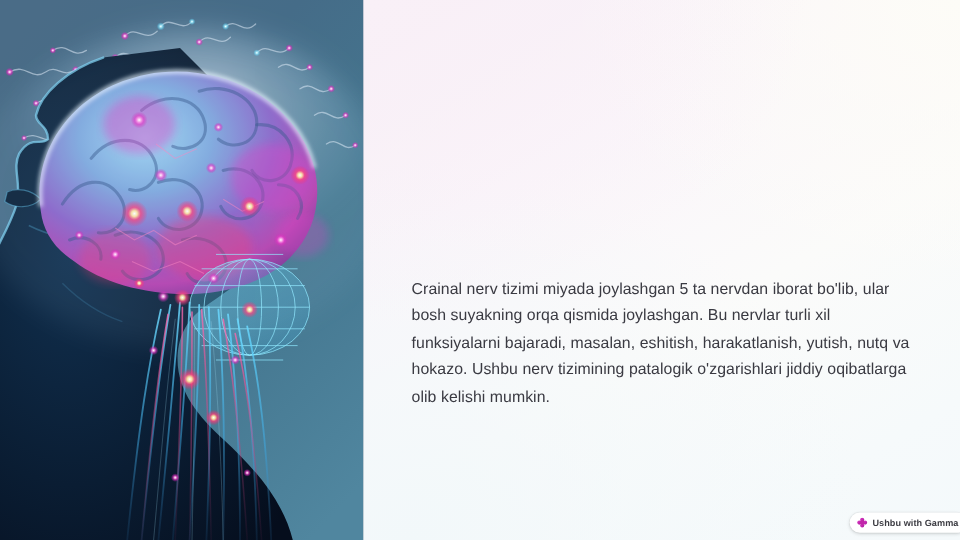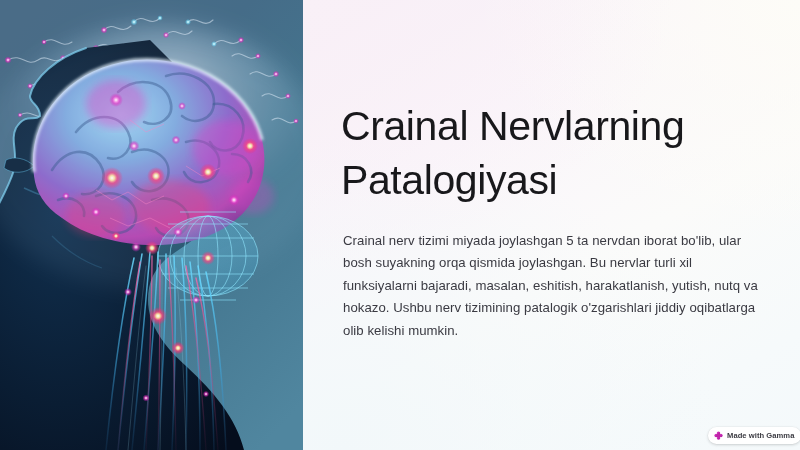--- a/index.html
+++ b/index.html
@@ -342,35 +342,34 @@
           <circle cx="116" cy="236" r="4.5" fill="url(#nodeGlow)"></circle>
         </g>
 
         <ellipse cx="150" cy="160" rx="175" ry="130" fill="#bfe6ff" opacity="0.07" filter="url(#blurLg)"></ellipse>
       </g>
     </svg>
   </div>
 
   <div class="content-panel">
     <div class="content-inner">
-      <h1 class="title">Crainal Nervlarning Patalogiyasi</h1>
       <p class="body-text">Crainal nerv tizimi miyada joylashgan 5 ta nervdan iborat bo'lib, ular bosh suyakning orqa qismida joylashgan. Bu nervlar turli xil funksiyalarni bajaradi, masalan, eshitish, harakatlanish, yutish, nutq va hokazo. Ushbu nerv tizimining patalogik o'zgarishlari jiddiy oqibatlarga olib kelishi mumkin.</p>
     </div>
   </div>
 
   <div class="gamma-badge">
     <svg class="gamma-icon" viewBox="0 0 24 24">
       <defs>
         <linearGradient id="gmGrad" x1="0" y1="0" x2="1" y2="1">
           <stop offset="0%" stop-color="#e040c8"></stop>
           <stop offset="100%" stop-color="#a8129a"></stop>
         </linearGradient>
       </defs>
       <circle cx="12" cy="5.6" r="4.6" fill="url(#gmGrad)"></circle>
       <circle cx="18.4" cy="12" r="4.6" fill="url(#gmGrad)"></circle>
       <circle cx="12" cy="18.4" r="4.6" fill="url(#gmGrad)"></circle>
       <circle cx="5.6" cy="12" r="4.6" fill="url(#gmGrad)"></circle>
       <circle cx="12" cy="12" r="5.2" fill="#c026a8"></circle>
     </svg>
-    <span class="gamma-label">Made with Gamma</span>
+    <span class="gamma-label">Ushbu with Gamma</span>
   </div>
 
 </div>
 
 </body></html>

